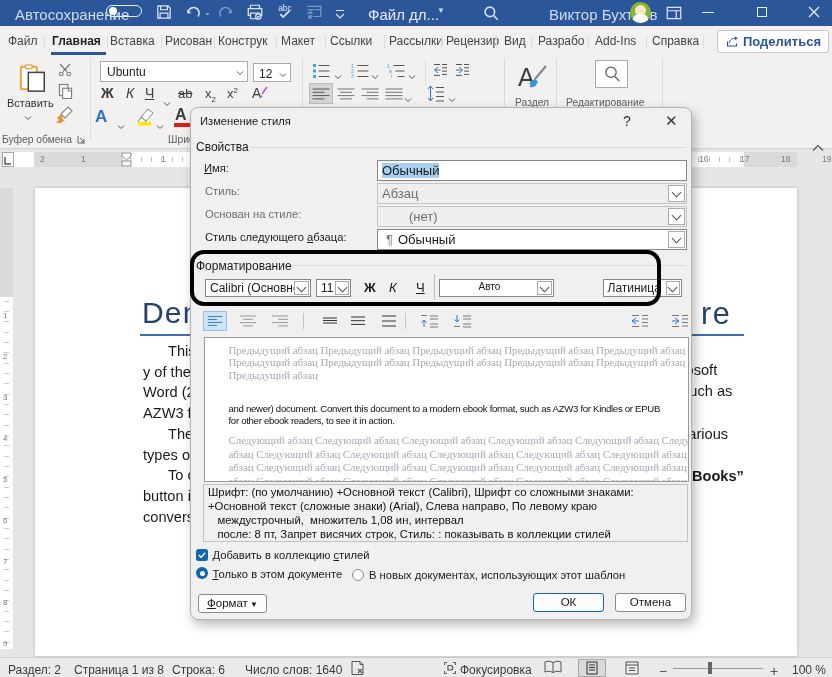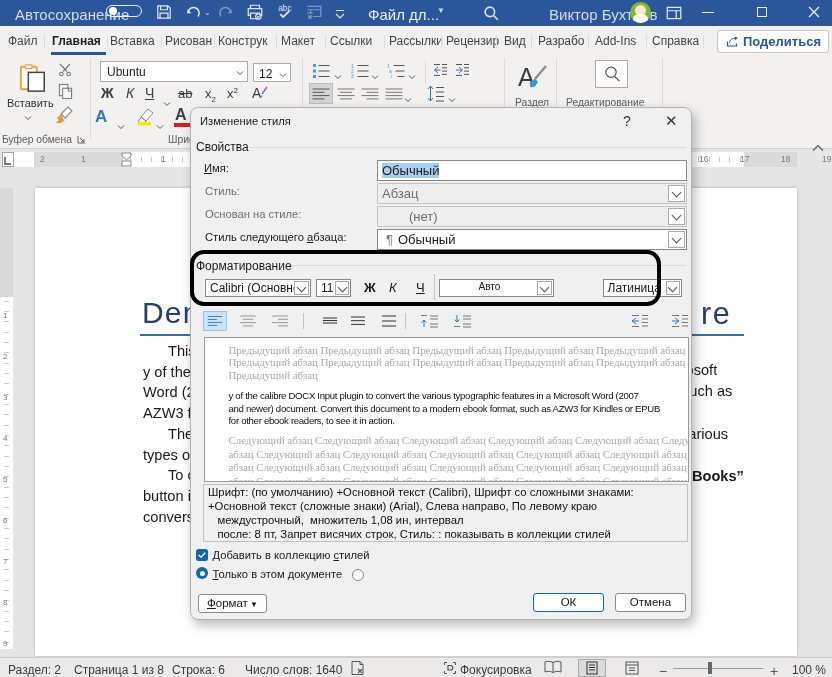--- a/index.html
+++ b/index.html
@@ -468,39 +468,39 @@
       </svg></span>
   <span class="tbtn" style="left:477px; top:203px;"><svg viewBox="0 0 24 20" fill="none">
         <path d="M7 7l4 3-4 3M4 10h7" stroke="#2e74c4"></path>
         <path d="M14 4.5h6M14 8h6M14 11.5h6M14 15h6M4 4.5h7M4 15.5h7" stroke="#777"></path>
       </svg></span>
 
   <div id="preview">
     <span class="pgray" style="left:24px; top:5.8px;">Предыдущий абзац Предыдущий абзац Предыдущий абзац Предыдущий абзац Предыдущий абзац</span>
     <span class="pgray" style="left:24px; top:18.2px;">Предыдущий абзац Предыдущий абзац Предыдущий абзац Предыдущий абзац Предыдущий абзац</span>
     <span class="pgray" style="left:24px; top:30.8px;">Предыдущий абзац</span>
-    <span class="pblack" style="left:24px; top:51.8px;">y of the calibre DOCX Input plugin to convert the various typographic features in a Microsoft Word (2007</span>
     <span class="pblack" style="left:24px; top:64.6px;">and newer) document. Convert this document to a modern ebook format, such as AZW3 for Kindles or EPUB</span>
     <span class="pblack" style="left:24px; top:77.4px;">for other ebook readers, to see it in action.</span>
     <span class="pgray" style="left:24px; top:96px;">Следующий абзац Следующий абзац Следующий абзац Следующий абзац Следующий абзац Следующий</span>
     <span class="pgray" style="left:24px; top:109.5px;">абзац Следующий абзац Следующий абзац Следующий абзац Следующий абзац Следующий абзац</span>
     <span class="pgray" style="left:24px; top:123px;">абзац Следующий абзац Следующий абзац Следующий абзац Следующий абзац Следующий абзац</span>
     <span class="pgray" style="left:24px; top:136.5px;">абзац Следующий абзац Следующий абзац Следующий абзац Следующий абзац Следующий абзац</span>
   </div>
   <div id="descbox">Шрифт: (по умолчанию) +Основной текст (Calibri), Шрифт со сложными знаками:<br>+Основной текст (сложные знаки) (Arial), Слева направо, По левому краю<br>&nbsp;&nbsp;&nbsp;междустрочный,&nbsp; множитель 1,08 ин, интервал<br>&nbsp;&nbsp;&nbsp;после: 8 пт, Запрет висячих строк, Стиль: : показывать в коллекции стилей</div>
 
   <span class="abs" style="left:5px; top:441px; width:12px; height:12px; background:#1266ab; border-radius:2.5px;"><svg width="12" height="12" viewBox="0 0 13 13">
         <path d="M3 6.5l2.5 2.5 4.5-5" stroke="#fff" stroke-width="1.5" fill="none"></path>
       </svg></span>
   <span class="lbl" style="left:21.5px; top:441px;">Добавить в коллекцию <u>с</u>тилей</span>
   <span class="abs" style="left:5px; top:459px; width:12px; height:12px; border-radius:50%; background:#1266ab;">
       <span class="abs" style="left:3.5px; top:3.5px; width:5px; height:5px; border-radius:50%; background:#fff;"></span>
     </span>
   <span class="lbl" style="left:21.5px; top:459.5px;"><u>Т</u>олько в этом документе</span>
   <span class="abs" style="left:161px; top:461px; width:12px; height:12px; border:1px solid #8a8a8a; border-radius:50%; background:#fff;"></span>
+  <span class="lbl" style="left:178px; top:461px;">В новых документах, использующих этот шаблон</span>
 
   <span class="abs" style="left:7px; top:486px; width:69px; height:19px; background:#fdfdfd; border:1px solid #8a8a8a; border-radius:3px; text-align:center; font-size:11.5px; line-height:17px;"><u>Ф</u>ормат<span style="font-size:8px;"> ▼</span></span>
   <span class="abs" style="left:342px; top:485px; width:71px; height:19px; background:#fdfdfd; border:1.5px solid #1266ab; border-radius:3px; text-align:center; font-size:11.5px; line-height:16px;">ОК</span>
   <span class="abs" style="left:424px; top:485px; width:71px; height:19px; background:#fdfdfd; border:1px solid #8a8a8a; border-radius:3px; text-align:center; font-size:11.5px; line-height:17px;">Отмена</span>
 </div>
 <div id="annot"></div>
 <div id="status">
   <span class="s" style="left:8px;">Раздел: 2</span>
   <span class="s" style="left:74px;">Страница 1 из 8</span>
   <span class="s" style="left:172px;">Строка: 6</span>

